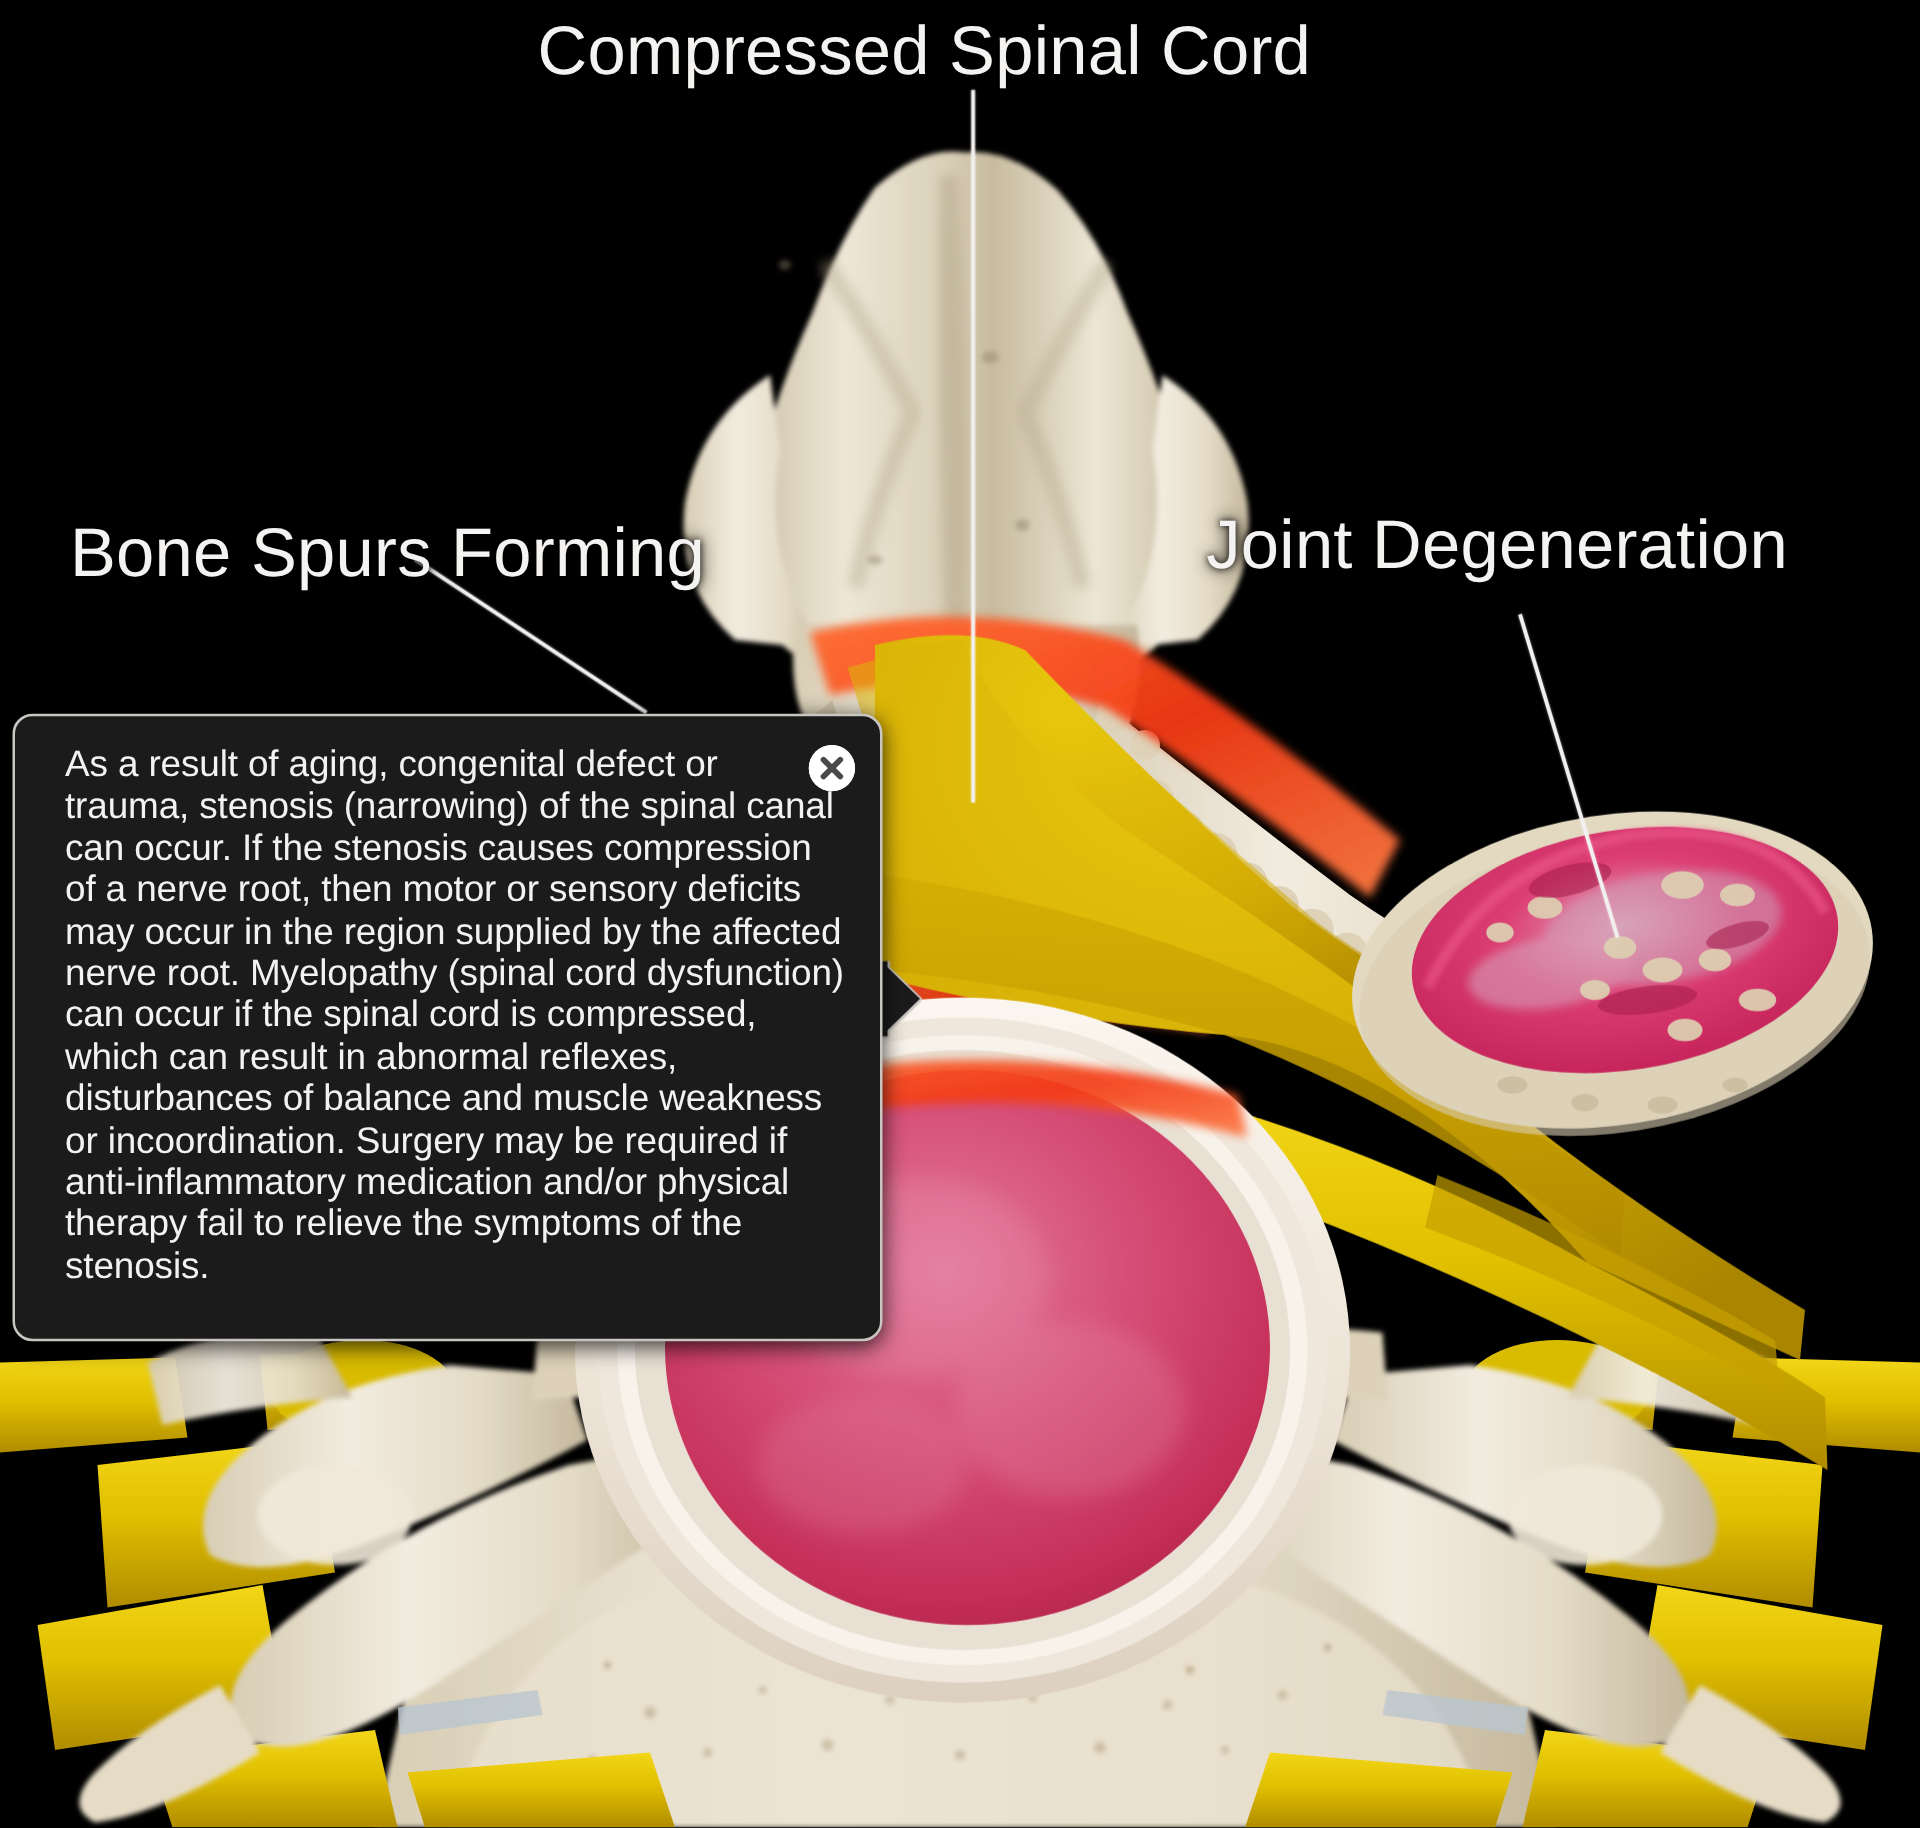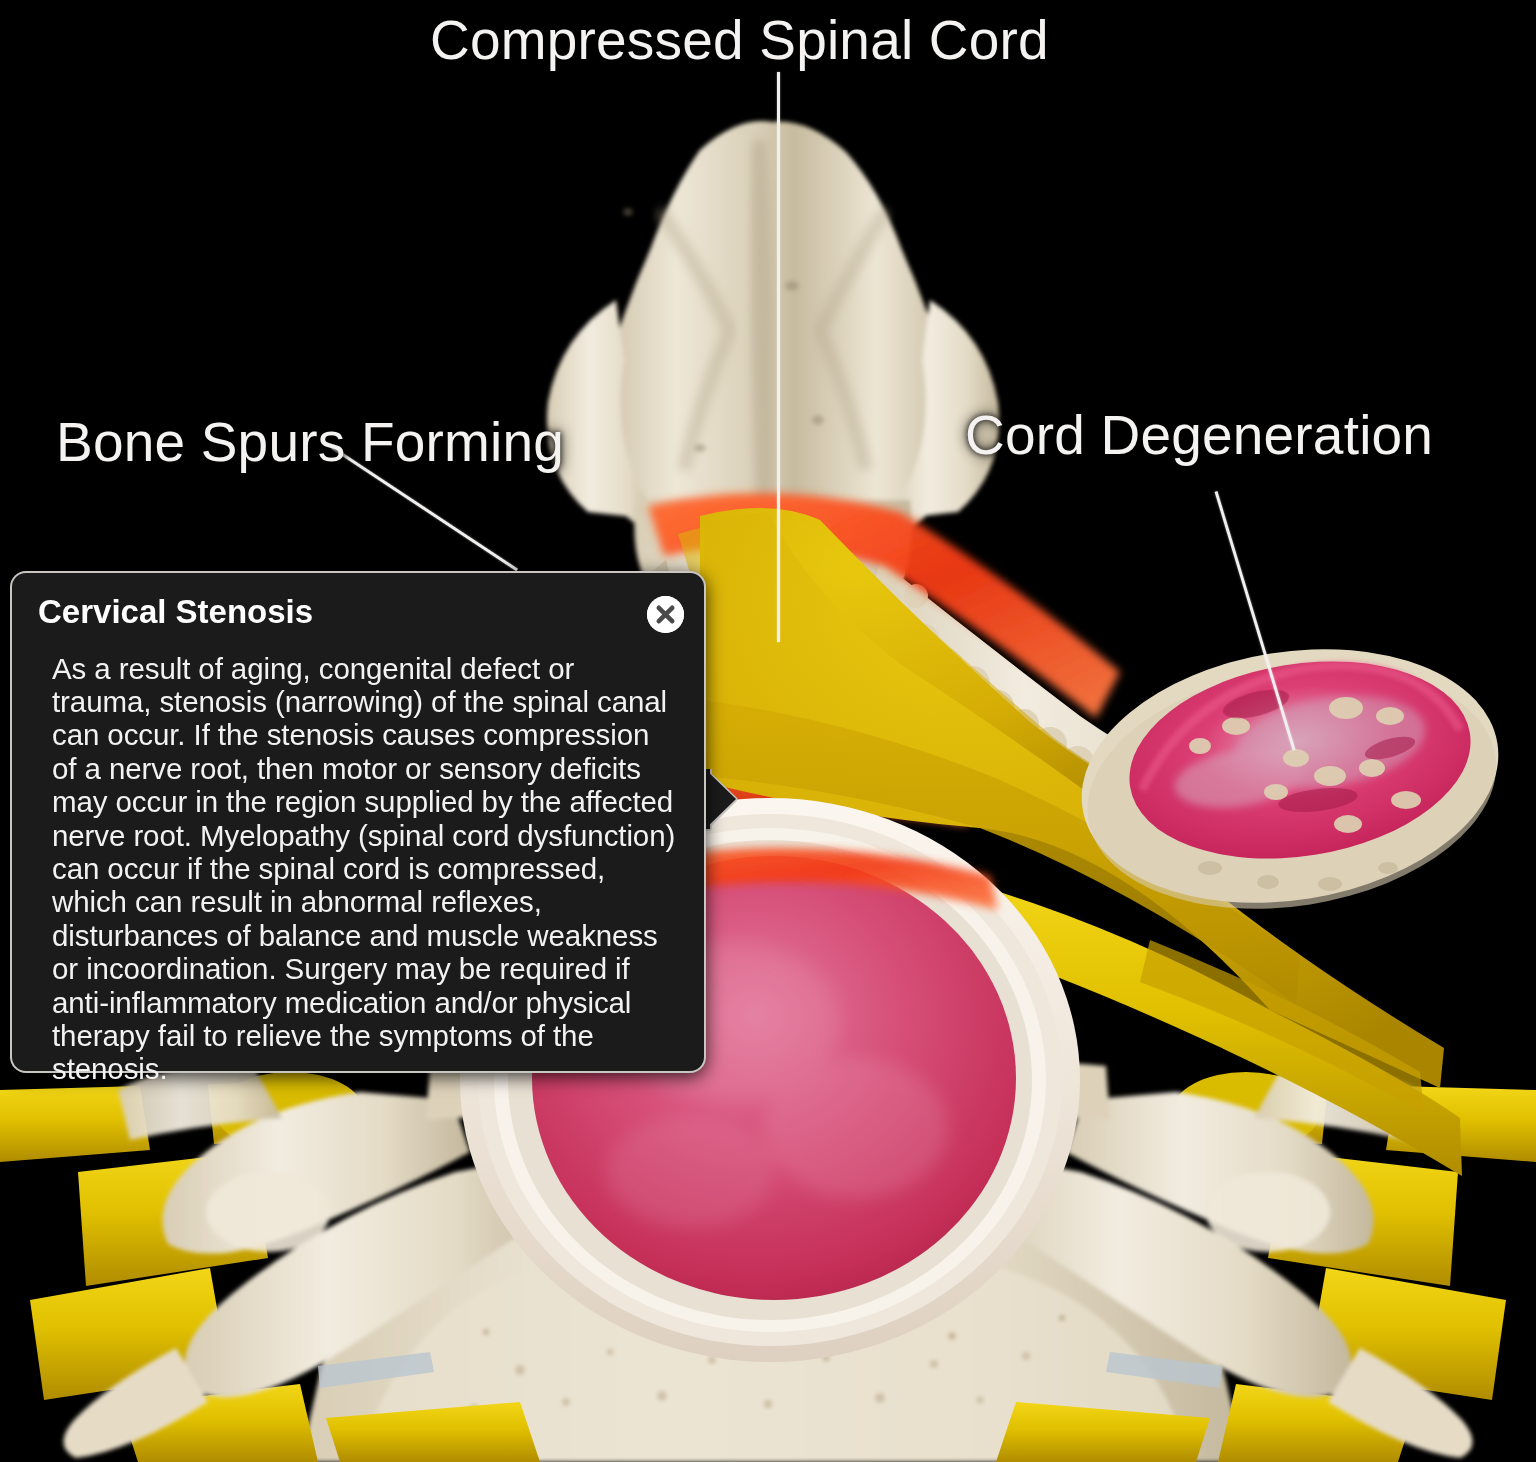--- a/index.html
+++ b/index.html
@@ -412,26 +412,25 @@
   <div class="leader" style="left:777px; top:72px; width:3px; height:570px;"></div>
 
   <div class="leader" style="left:332px; top:446px; width:222px; height:3px; transform: rotate(33.5deg);"></div>
 
   <div class="leader" style="left:1216px; top:490px; width:270px; height:3px; transform: rotate(73.2deg);"></div>
 
   <div class="anno-label" id="label-spinal-cord">Compressed Spinal Cord</div>
 
   <div class="anno-label" id="label-bone-spurs">Bone Spurs Forming</div>
 
-  <div class="anno-label" id="label-joint-degen">Cord Degeneration</div>
+  <div class="anno-label" id="label-joint-degen">Joint Degeneration</div>
 
   <div id="callout-tail"></div>
 
   <div id="callout">
-    <div id="callout-title">Cervical Stenosis</div>
 
     <button id="close-button" aria-label="Close">
       <svg width="37" height="37" viewBox="0 0 37 37" xmlns="http://www.w3.org/2000/svg">
         <circle cx="18.5" cy="18.5" r="18.5" fill="#ffffff"></circle>
         <path d="M11.8 11.8 L25.2 25.2 M25.2 11.8 L11.8 25.2" stroke="#4a4a4a" stroke-width="4.6" stroke-linecap="round"></path>
       </svg>
     </button>
 
     <p id="callout-body">As a result of aging, congenital defect or trauma, stenosis (narrowing) of the spinal canal can occur. If the stenosis causes compression of a nerve root, then motor or sensory deficits may occur in the region supplied by the affected nerve root. Myelopathy (spinal cord dysfunction) can occur if the spinal cord is compressed, which can result in abnormal reflexes, disturbances of balance and muscle weakness or incoordination. Surgery may be required if anti-inflammatory medication and/or physical therapy fail to relieve the symptoms of the stenosis.</p>
   </div>

